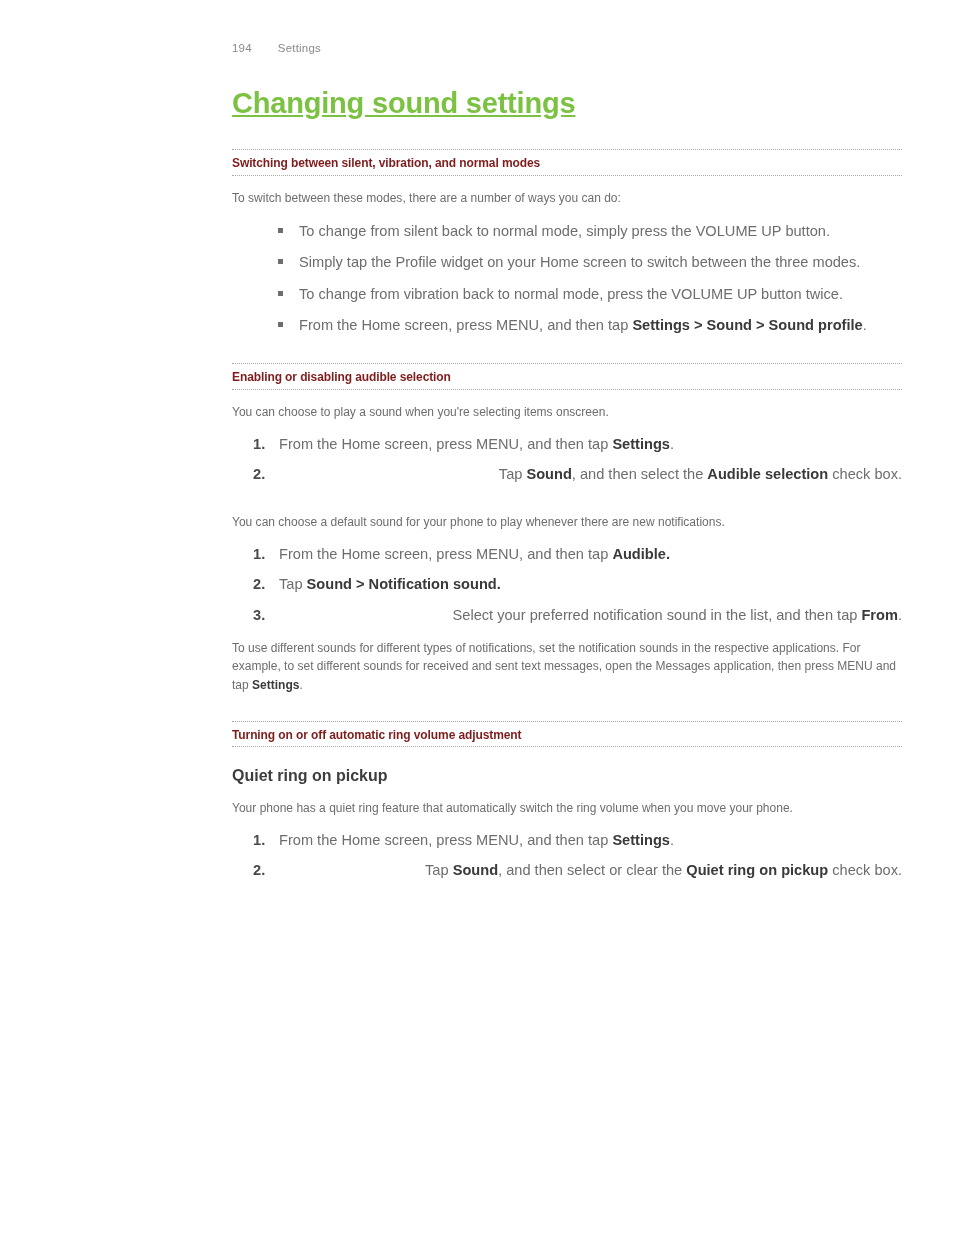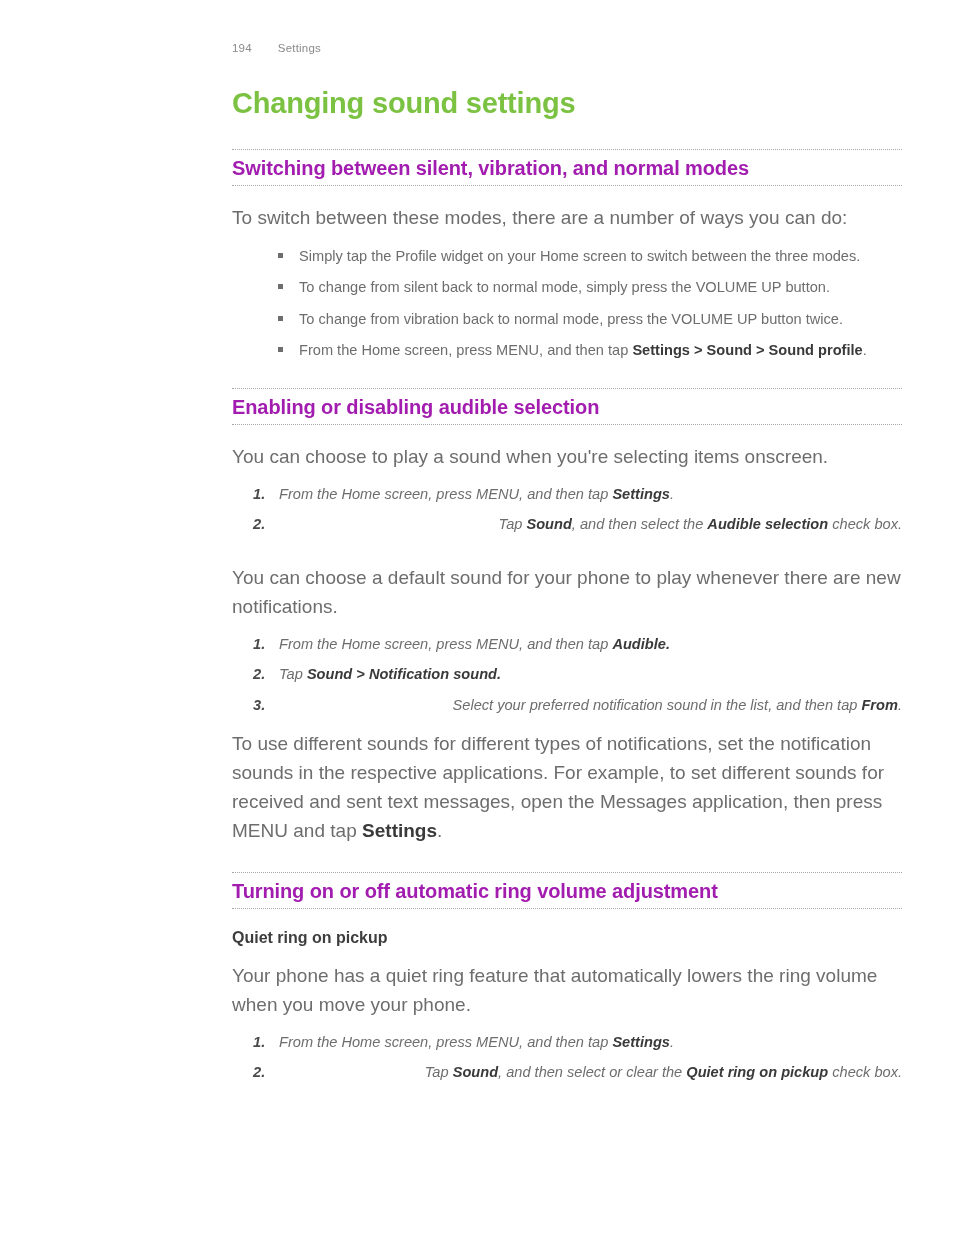--- a/index.html
+++ b/index.html
@@ -34,39 +34,40 @@
   .runhead .pagenum { margin-right: 26px; }
 
   
   .chapter-title {
     margin-top: 29px;
     font-size: 29px;
     font-weight: bold;
     color: #7cc242;
     letter-spacing: -0.2px;
     line-height: 1.12;
+    text-decoration: underline;
   }
 
   
   .section { margin-top: 27px; width: 670px; }
   .section:first-of-type { margin-top: 30px; }
 
   .section-heading {
-    font-size: 20px;
-    color: #a21caf;
+    font-size: 12px;
+    color: #7f1d1d;
     line-height: 1.35;
     padding: 5px 0 3px 0;
     border-top: 1px dotted #a8a8a8;
     border-bottom: 1px dotted #a8a8a8;
     letter-spacing: -0.1px;
   }
 
   
   p.body {
-    font-size: 19px;
+    font-size: 12px;
     line-height: 1.53;
     color: #6d6d6d;
     margin: 13px 0 0 0;
     letter-spacing: 0.01px;
   }
   p.body.tight { margin-top: 11px; }
 
   .subheading {
     font-size: 16px;
     color: #3d3d3d;
@@ -113,21 +114,20 @@
     counter-reset: stepcnt;
   }
   ol.steps > li {
     position: relative;
     font-size: 14.6px;
     line-height: 1.53;
     color: #6d6d6d;
     margin-bottom: 8px;
     padding-left: 26px;
     counter-increment: stepcnt;
-    font-style: italic;
   }
   ol.steps > li:last-child { margin-bottom: 0; text-align: right; }
   ol.steps > li::before {
     content: counter(stepcnt) ".";
     position: absolute;
     left: 0;
     top: 0;
     font-weight: bold;
     color: #4a4a4a;
     font-size: 14.6px;
@@ -143,22 +143,22 @@
     <span>Settings</span>
   </div>
 
   <h1 class="chapter-title">Changing sound settings</h1>
 
   <div id="sections-host">
       <div class="section">
         <h2 class="section-heading">Switching between silent, vibration, and normal modes</h2>
         <p class="body">To switch between these modes, there are a number of ways you can do:</p>
         <ul class="bullets">
+          <li><span>To change from silent back to normal mode, simply press the VOLUME UP button.</span></li>
           <li><span>Simply tap the Profile widget on your Home screen to switch between the three modes.</span></li>
-          <li><span>To change from silent back to normal mode, simply press the VOLUME UP button.</span></li>
           <li><span>To change from vibration back to normal mode, press the VOLUME UP button twice.</span></li>
           <li><span>From the Home screen, press MENU, and then tap </span><strong>Settings &gt; Sound &gt; Sound profile</strong><span>.</span></li>
         </ul>
       </div>
       <div class="section">
         <h2 class="section-heading">Enabling or disabling audible selection</h2>
         <p class="body">You can choose to play a sound when you're selecting items onscreen.</p>
         <ol class="steps">
           <li><span>From the Home screen, press MENU, and then tap </span><strong>Settings</strong><span>.</span></li>
           <li><span>Tap </span><strong>Sound</strong><span>, and then select the </span><strong>Audible selection</strong><span> check box.</span></li>
@@ -169,21 +169,21 @@
         <ol class="steps">
           <li><span>From the Home screen, press MENU, and then tap </span><strong>Audible.</strong></li>
           <li><span>Tap </span><strong>Sound &gt; Notification sound.</strong></li>
           <li><span>Select your preferred notification sound in the list, and then tap </span><strong>From</strong><span>.</span></li>
         </ol>
         <p class="body"><span>To use different sounds for different types of notifications, set the notification sounds in the respective applications. For example, to set different sounds for received and sent text messages, open the Messages application, then press MENU and tap </span><strong>Settings</strong><span>.</span></p>
       </div>
       <div class="section">
         <h2 class="section-heading">Turning on or off automatic ring volume adjustment</h2>
         <h3 class="subheading">Quiet ring on pickup</h3>
-        <p class="body tight">Your phone has a quiet ring feature that automatically lowers the ring volume when you move your phone.</p>
+        <p class="body tight">Your phone has a quiet ring feature that automatically switch the ring volume when you move your phone.</p>
         <ol class="steps">
           <li><span>From the Home screen, press MENU, and then tap </span><strong>Settings</strong><span>.</span></li>
           <li><span>Tap </span><strong>Sound</strong><span>, and then select or clear the </span><strong>Quiet ring on pickup</strong><span> check box.</span></li>
         </ol>
       </div>
     </div>
 
 </div>
 
 </body></html>

